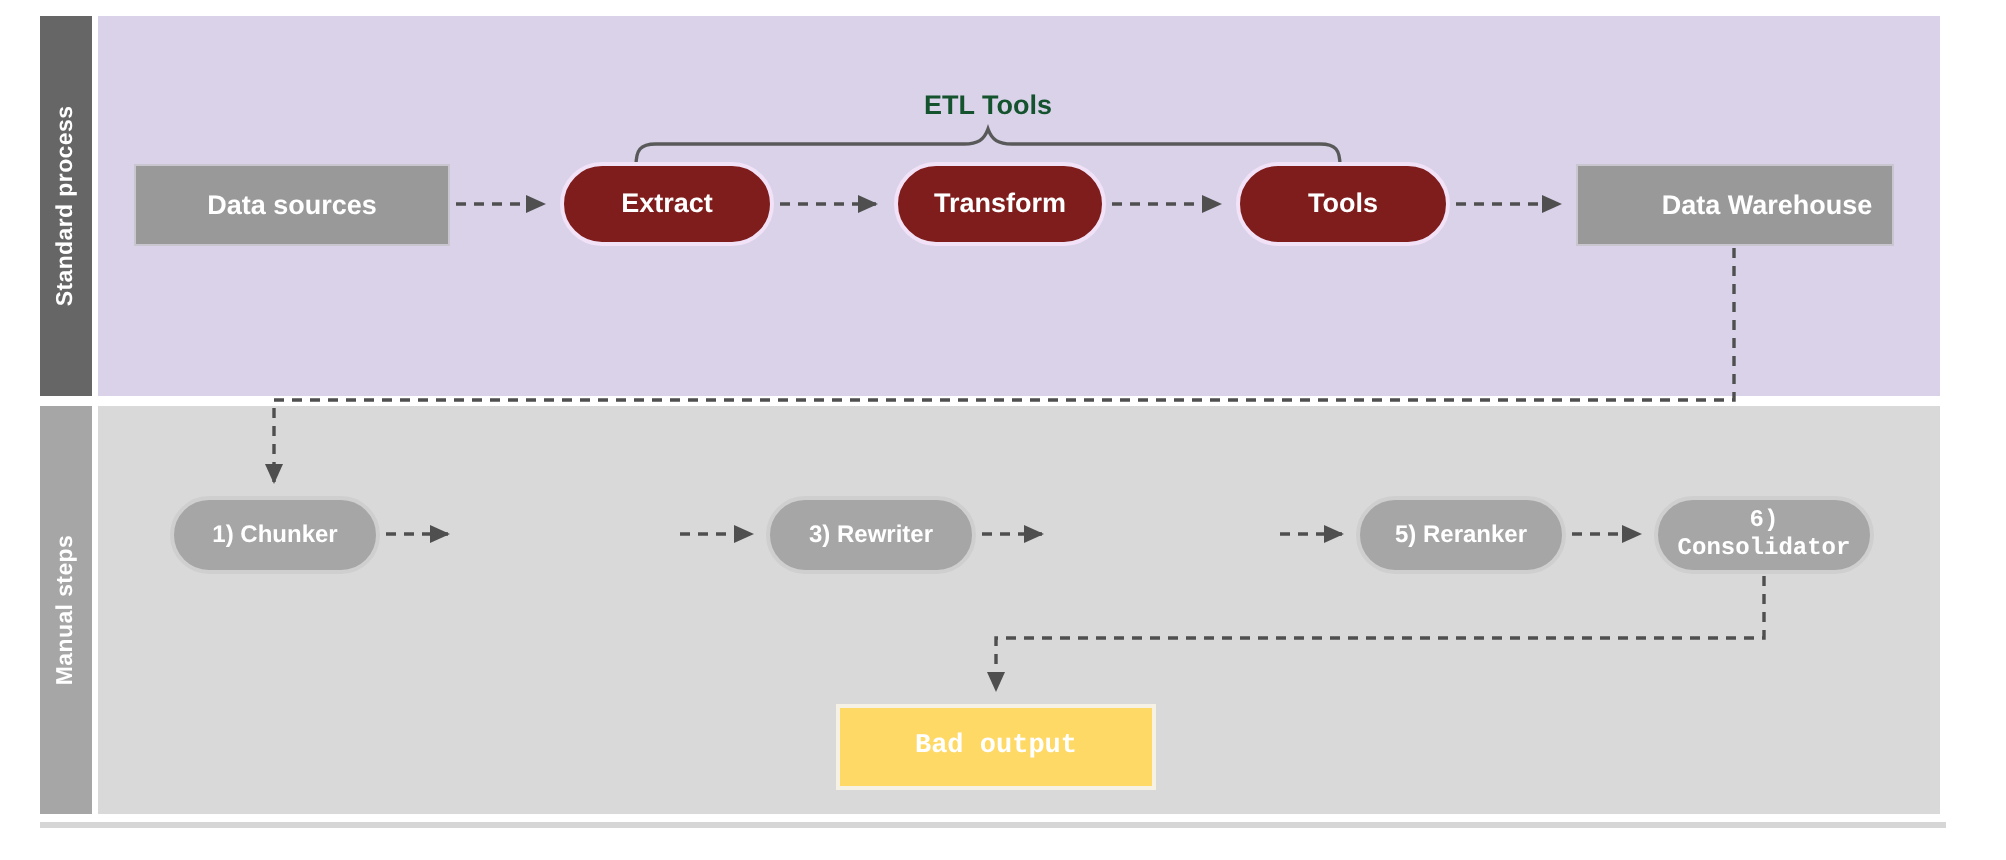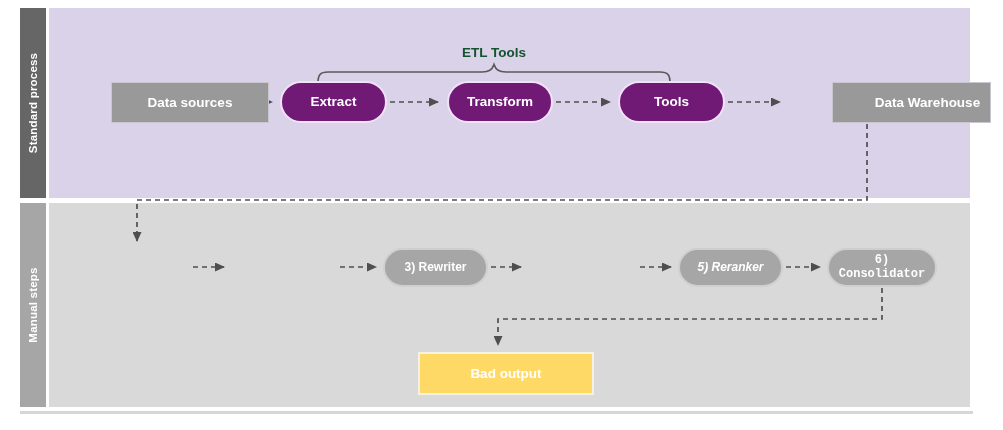--- a/index.html
+++ b/index.html
@@ -38,24 +38,23 @@
     display: flex; align-items: center; justify-content: center;
     text-align: center;
     color: #ffffff;
     font-weight: bold;
     line-height: 1.15;
   }
   .rect-node {
     background: #999999;
     border: 1.5px solid #c9c6d0;
     font-size: 13.5px;
-    margin-left: 44px;
   }
   .pill-node {
-    background: #701a75;
+    background: #7f1d1d;
     border: 2px solid #f2e2f8;
     border-radius: 22px;
     font-size: 13.5px;
   }
   .gray-pill {
     background: #a6a6a6;
     border: 2px solid #cfcfcf;
     border-radius: 20px;
     font-size: 12px;
     padding: 2px 14px;
@@ -71,23 +70,23 @@
   #node-extract        { left: 280px; top: 81px; width: 107px; height: 42px; }
   #node-transform      { left: 447px; top: 81px; width: 106px; height: 42px; }
   #node-load           { left: 618px; top: 81px; width: 107px; height: 42px; }
   #node-data-warehouse { left: 788px; top: 82px; width: 159px; height: 41px; padding-left: 32px; }
 
   
   #node-chunker      { left: 85px;  top: 248px; width: 105px; height: 39px; }
   #node-vector-store { left: 231px; top: 248px; width: 106px; height: 39px; }
   #node-rewriter     { left: 383px; top: 248px; width: 105px; height: 39px; }
   #node-retriever    { left: 528px; top: 248px; width: 109px; height: 39px; }
-  #node-reranker     { left: 678px; top: 248px; width: 105px; height: 39px; font-style: italic; }
+  #node-reranker     { left: 678px; top: 248px; width: 105px; height: 39px; }
   #node-consolidator { left: 827px; top: 248px; width: 110px; height: 39px; font-family: Liberation Mono, monospace; }
-  #node-bad-output   { left: 418px; top: 352px; width: 176px; height: 43px; }
+  #node-bad-output   { left: 418px; top: 352px; width: 160px; height: 43px; font-family: Liberation Mono, monospace; }
 
   
   #etl-tools-label {
     position: absolute;
     left: 414px; top: 45px; width: 160px;
     text-align: center;
     color: #14532d;
     font-weight: bold;
     font-size: 13.5px;
   }
@@ -149,20 +148,23 @@
   <div id="node-transform" class="node pill-node">
     <span>Transform</span>
   </div>
   <div id="node-load" class="node pill-node">
     <span>Tools</span>
   </div>
   <div id="node-data-warehouse" class="node rect-node">
     <span>Data Warehouse</span>
   </div>
 
+  <div id="node-chunker" class="node gray-pill">
+    <span>1) Chunker</span>
+  </div>
   <div id="node-rewriter" class="node gray-pill">
     <span>3) Rewriter</span>
   </div>
   <div id="node-reranker" class="node gray-pill">
     <span>5) Reranker</span>
   </div>
   <div id="node-consolidator" class="node gray-pill">
     <span>6) Consolidator</span>
   </div>
   <div id="node-bad-output" class="node yellow-node">

